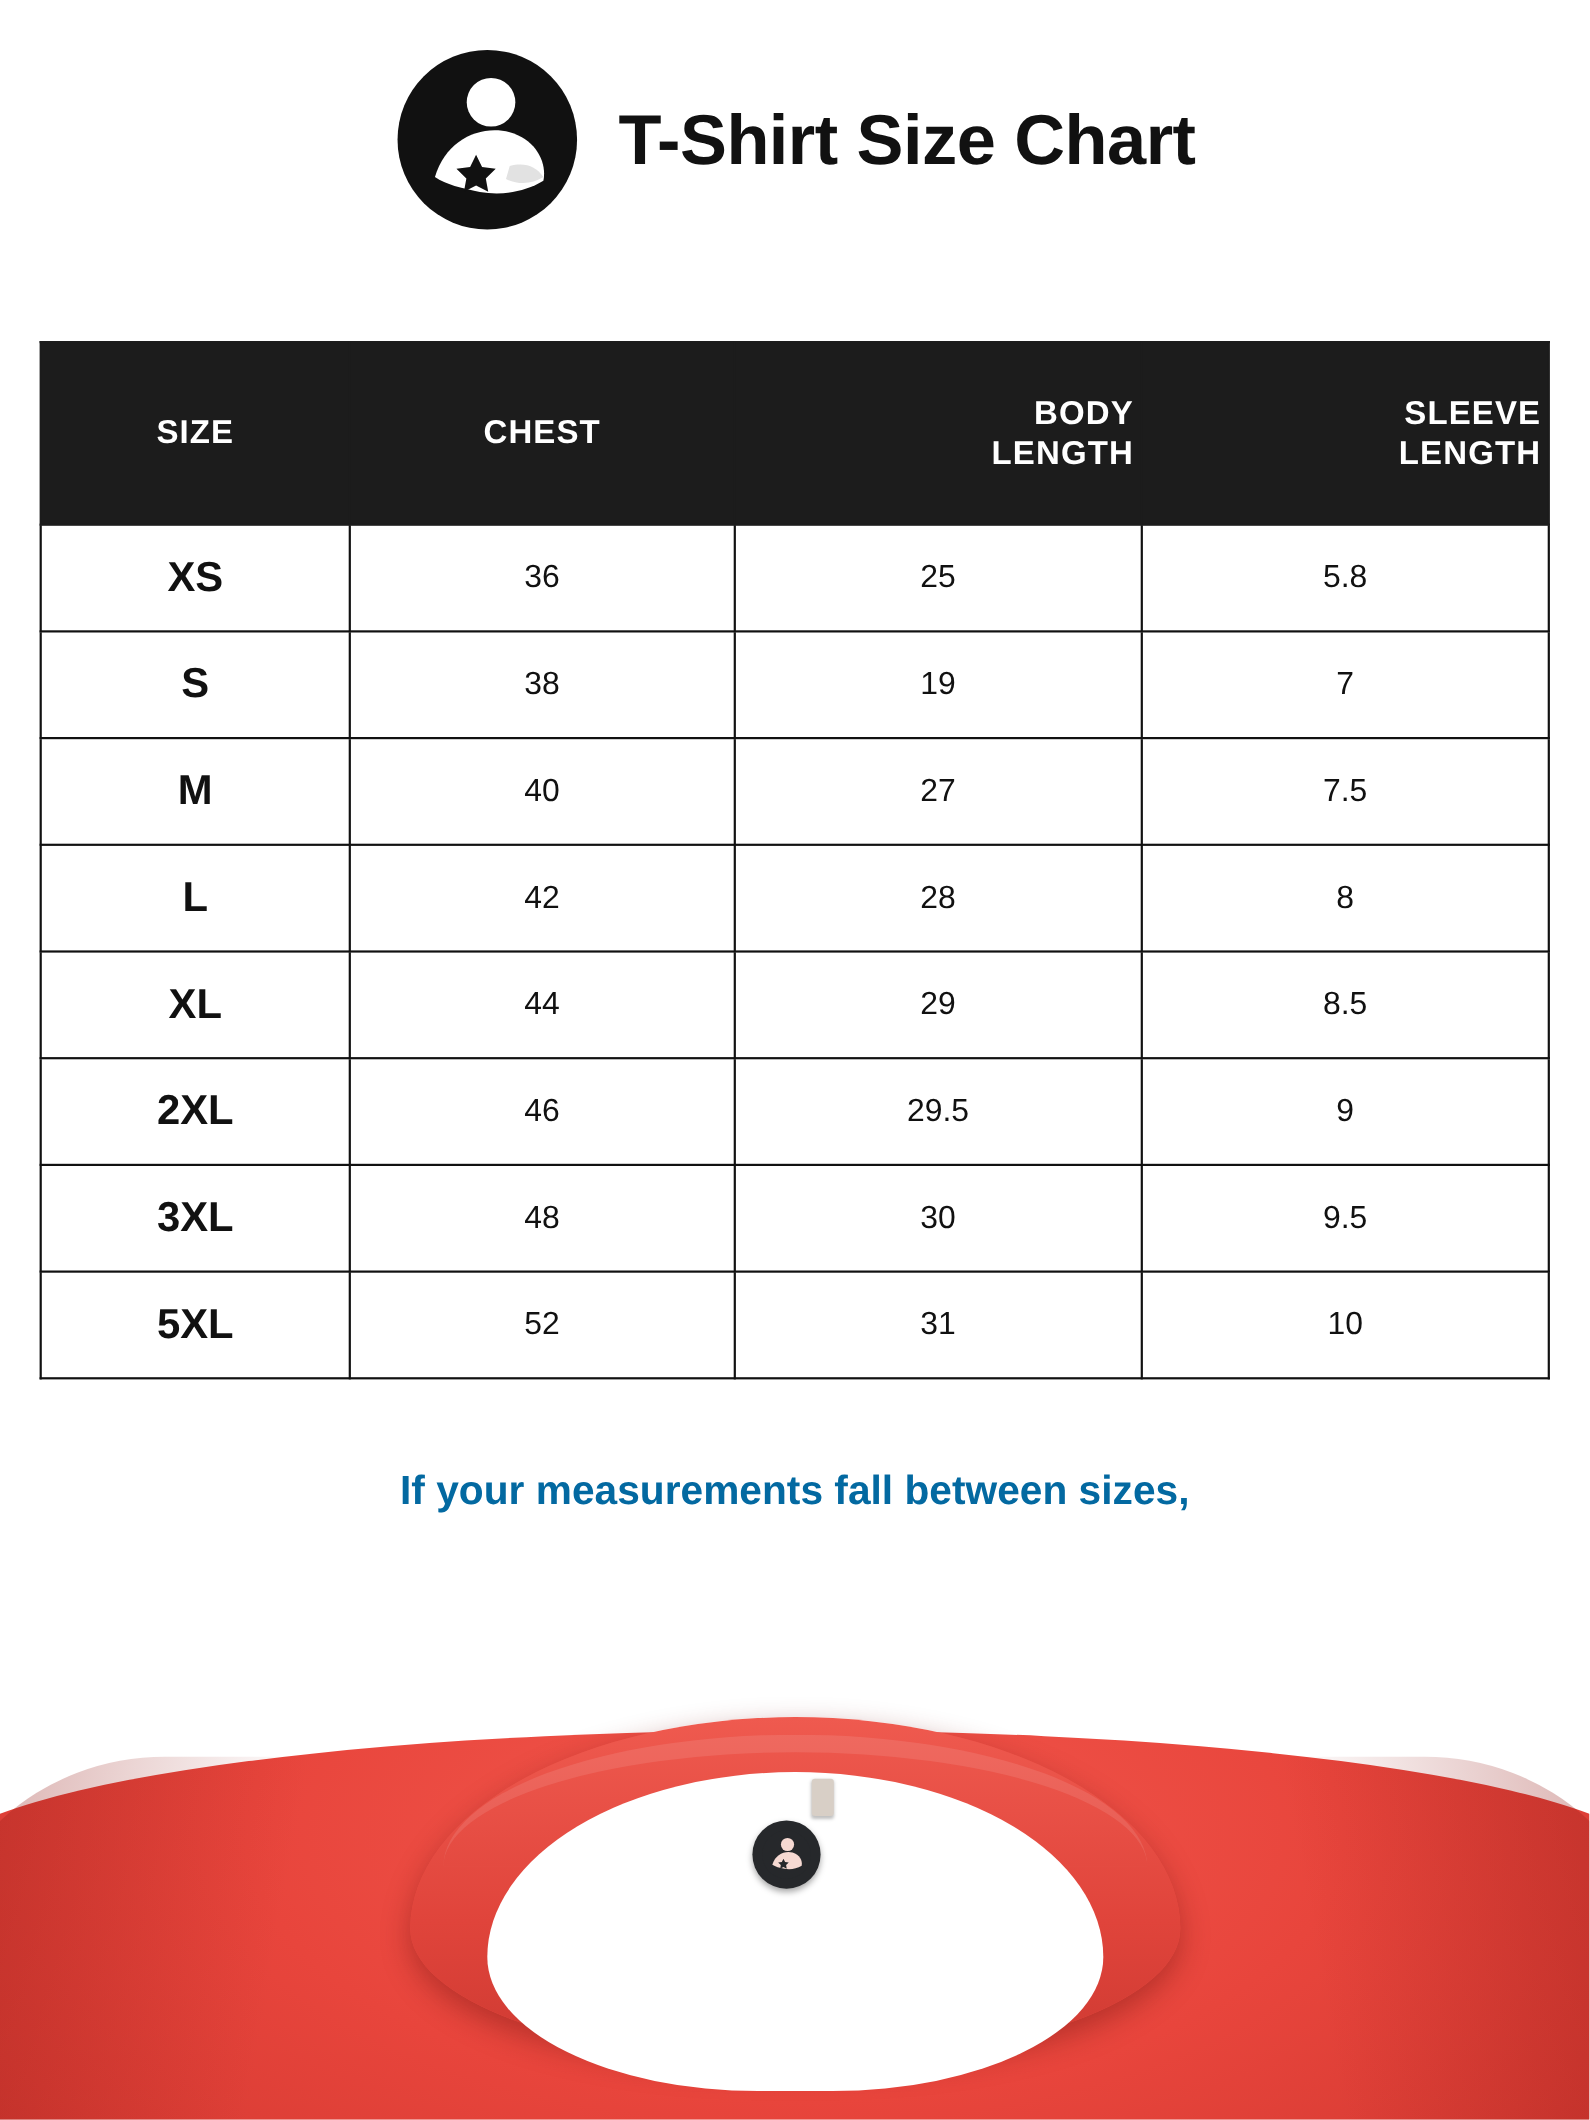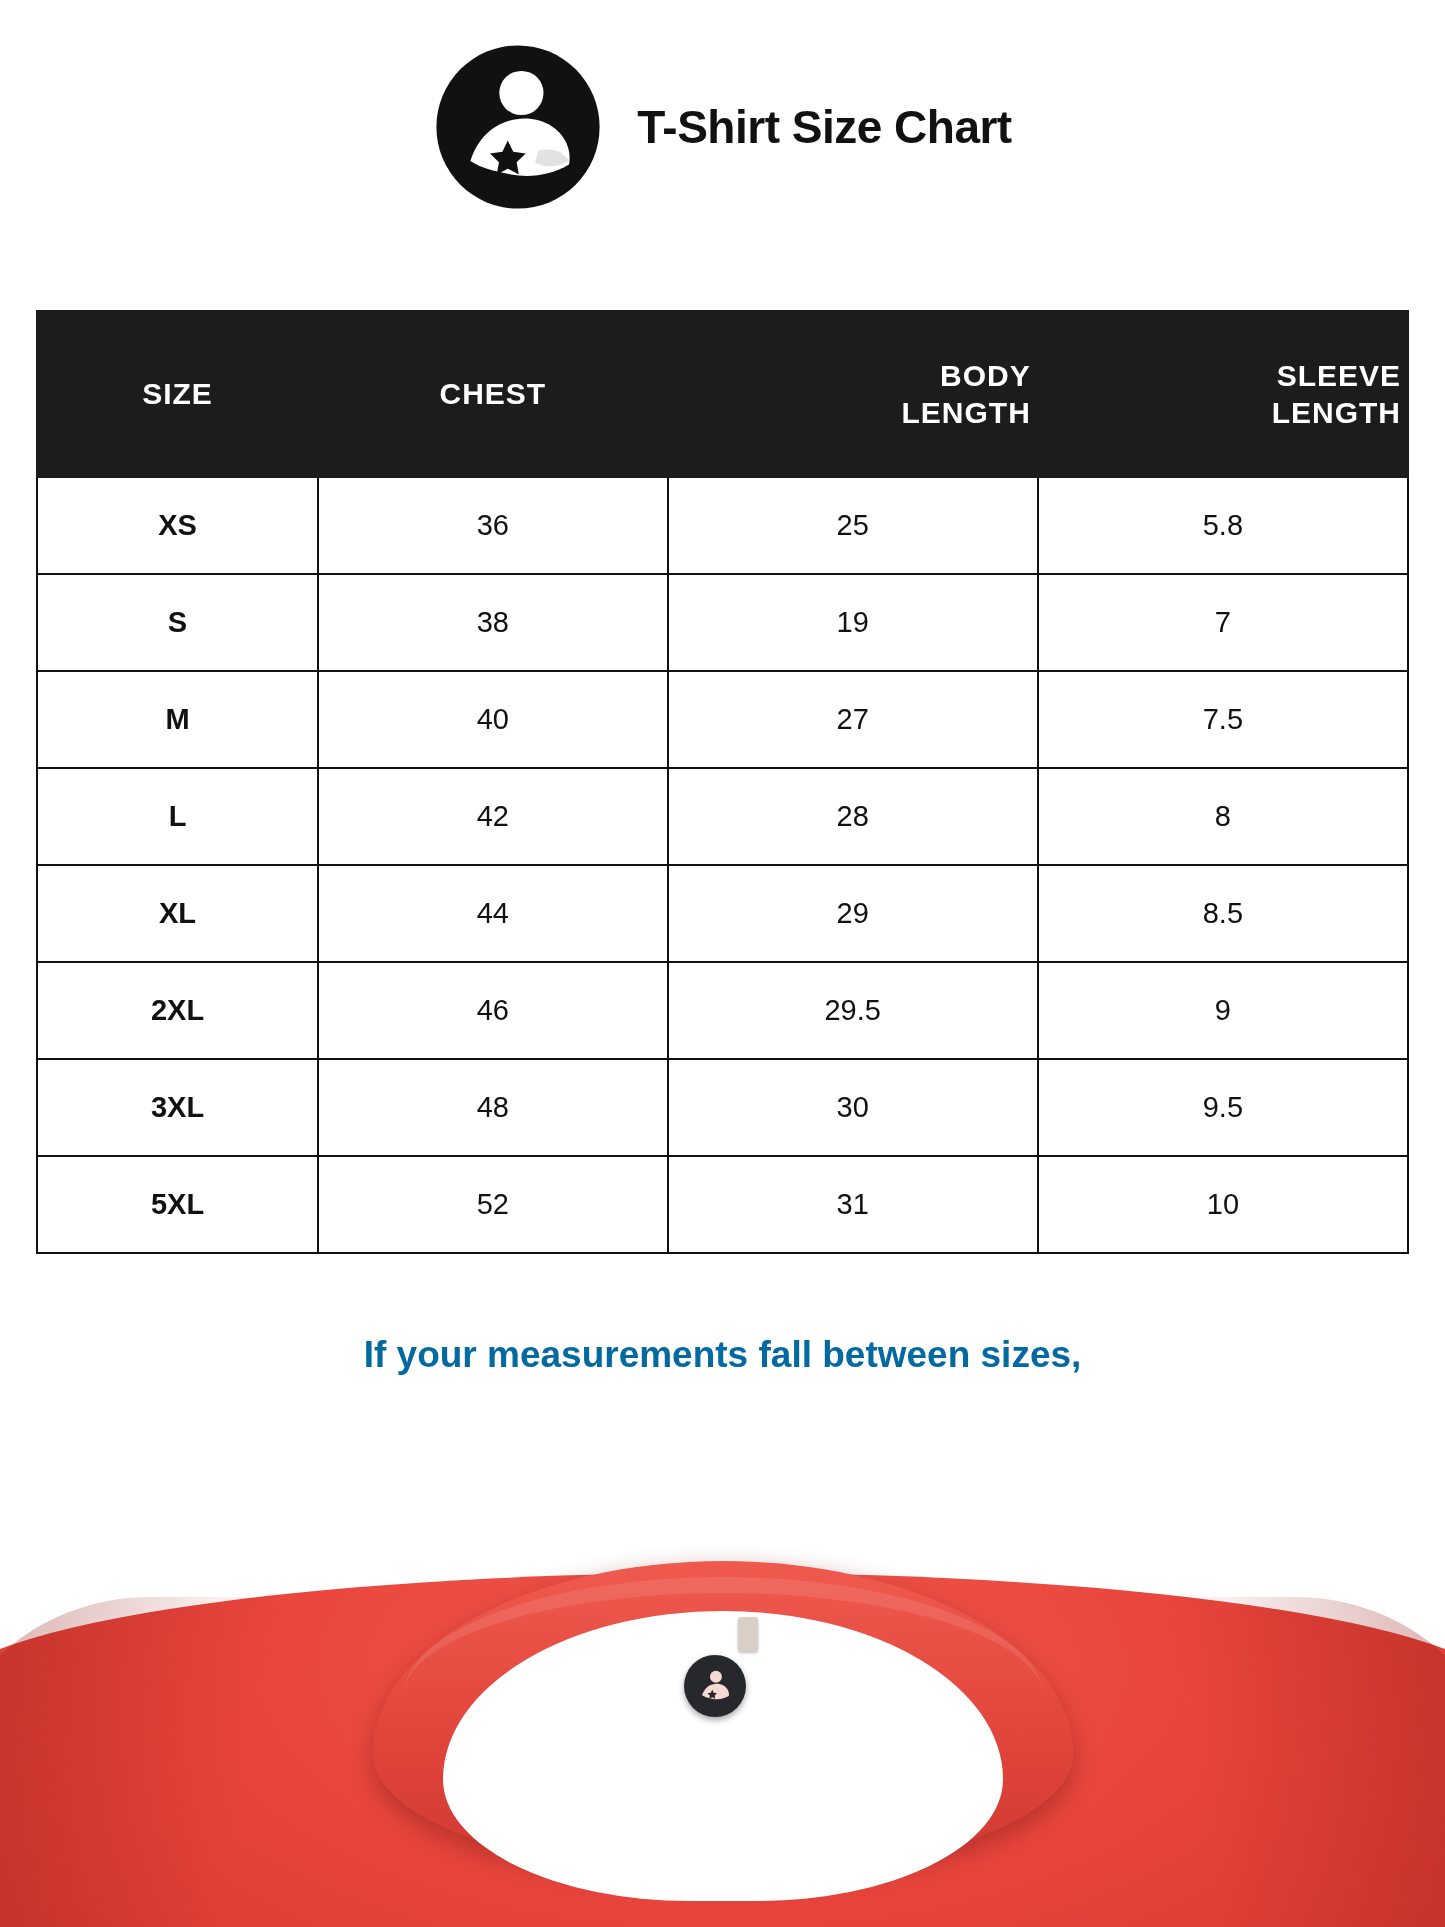--- a/index.html
+++ b/index.html
@@ -25,21 +25,21 @@
     padding-top: 42px;
   }
   .logo-mark {
     width: 170px;
     height: 170px;
     flex: 0 0 170px;
     position: relative;
   }
   .logo-mark svg { display: block; width: 100%; height: 100%; }
   .page-title {
-    font-size: 46px;
+    font-size: 64px;
     font-weight: bold;
     letter-spacing: -0.5px;
     color: #111111;
     white-space: nowrap;
   }
 
   
   .table-wrap {
     margin: 98px 36px 0 36px;
   }
@@ -69,21 +69,21 @@
     white-space: pre-line;
     text-align: right;
   }
   table.size-table tbody td {
     height: 93px;
     font-size: 29px;
     color: #111111;
   }
   table.size-table tbody td.size-cell {
     font-weight: bold;
-    font-size: 29px;
+    font-size: 38px;
   }
   col.c-size   { width: 20.5%; }
   col.c-chest  { width: 25.5%; }
   col.c-body   { width: 27%; }
   col.c-sleeve { width: 27%; }
 
   
   .note {
     margin: 74px auto 0 auto;
     width: 1100px;

